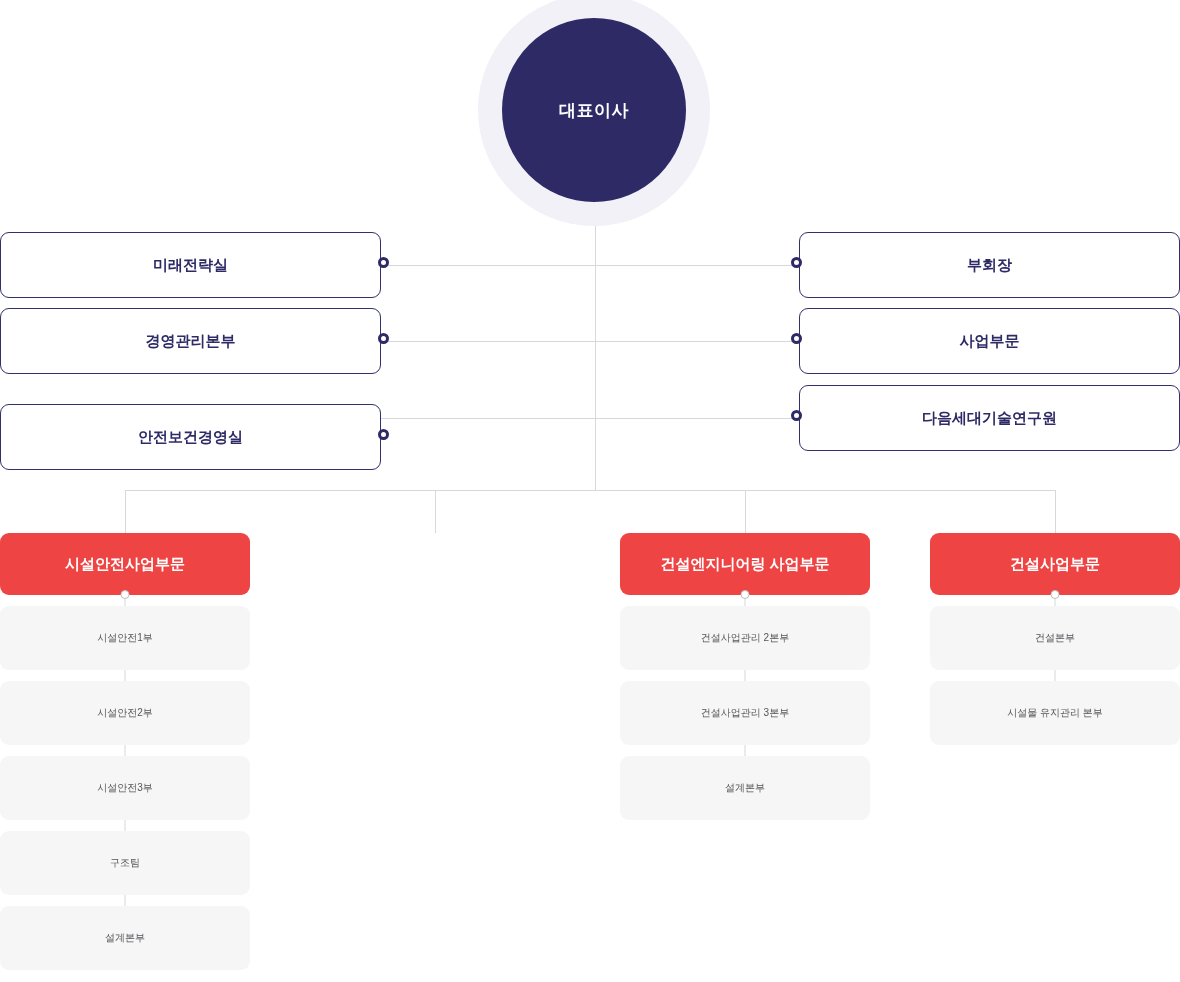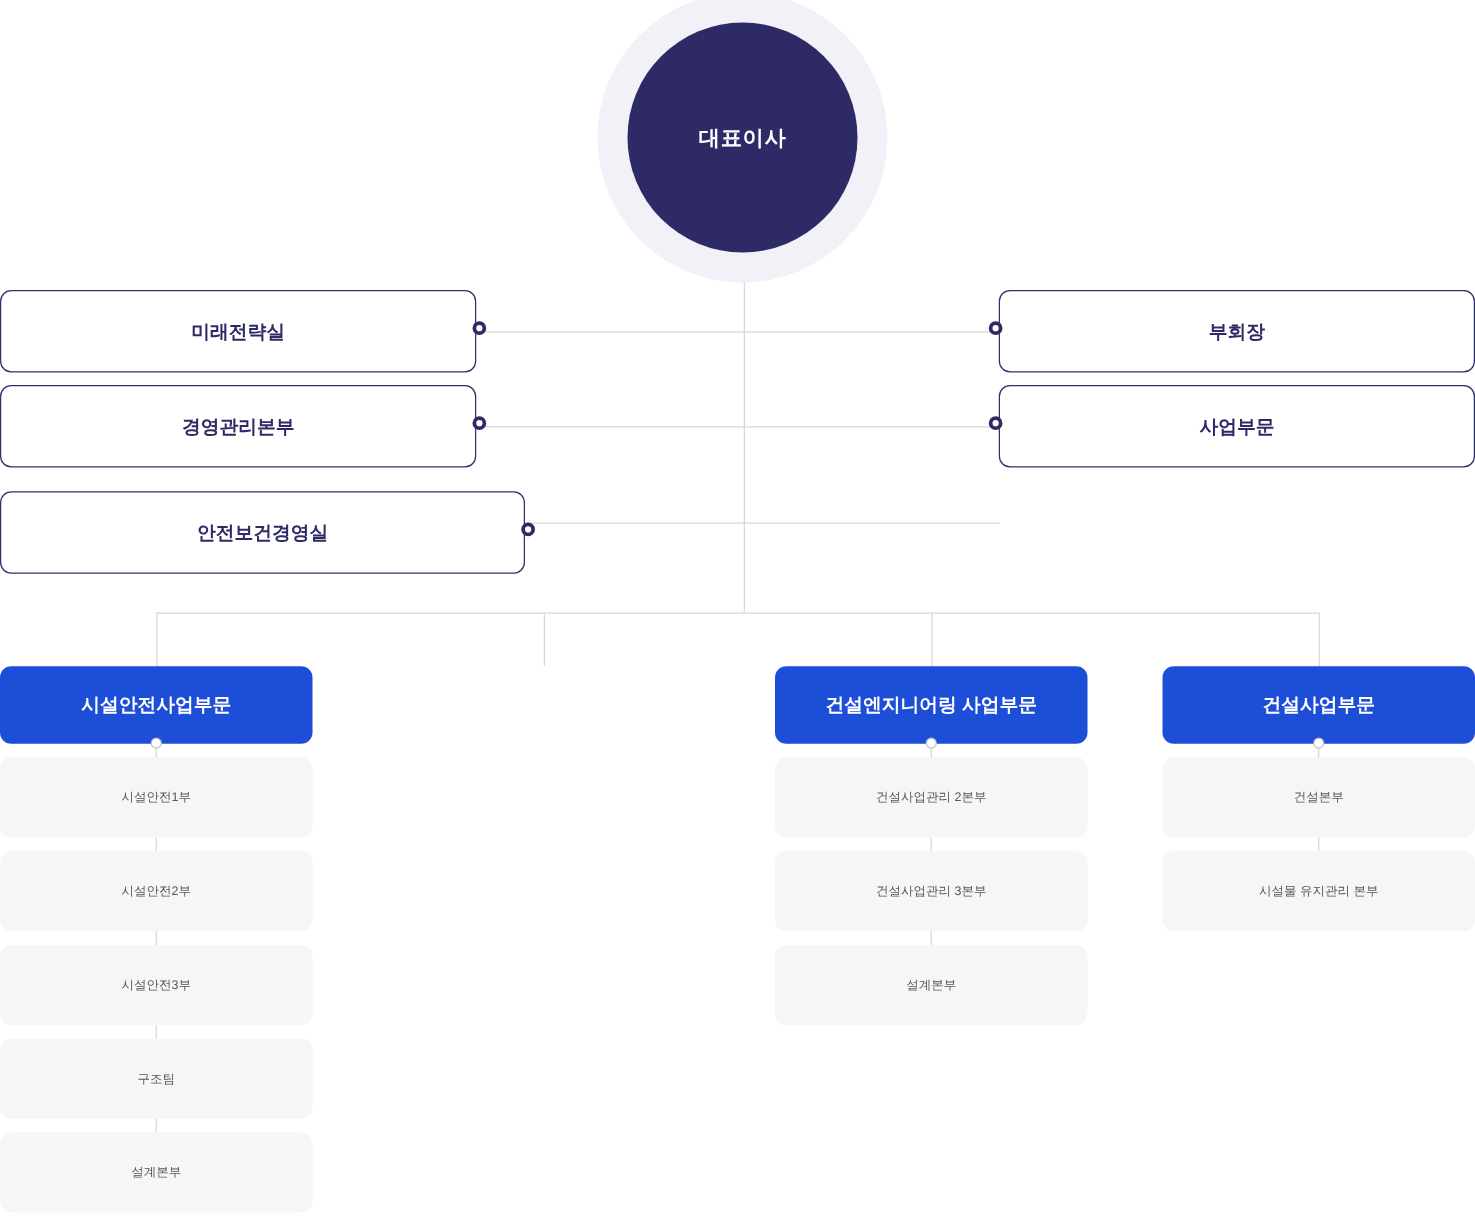--- a/index.html
+++ b/index.html
@@ -65,21 +65,21 @@
     background: #ffffff;
     border: 3px solid #2d2a66;
   }
 
   
   .div-col { position: absolute; width: 250px; }
   .div-head {
     position: relative;
     height: 62px;
     border-radius: 9px;
-    background: #1d4ed8;
+    background: #ef4444;
     display: flex; align-items: center; justify-content: center;
   }
   .div-head-label {
     color: #ffffff;
     font-size: 15px;
     font-weight: bold;
   }
   .dot-white {
     position: absolute;
     left: 50%;
@@ -142,31 +142,35 @@
   </div>
 
   <div class="staff-box" style="left:0px; top:308px; width:381px;">
     <span class="staff-label">경영관리본부</span>
     <span class="dot-navy" style="right:-9px; top:50%; margin-top:-8px;"></span>
   </div>
   <div class="staff-box" style="left:0px; top:232px; width:381px;">
     <span class="staff-label">미래전략실</span>
     <span class="dot-navy" style="right:-9px; top:50%; margin-top:-8px;"></span>
   </div>
-  <div class="staff-box" style="left:0px; top:393px; width:420px;">
+  <div class="staff-box" style="left:0px; top:404px; width:381px;">
     <span class="staff-label">안전보건경영실</span>
     <span class="dot-navy" style="right:-9px; top:50%; margin-top:-8px;"></span>
   </div>
 
   <div class="staff-box" style="left:799px; top:232px; width:381px;text-align:center;">
     <span class="staff-label">부회장</span>
     <span class="dot-navy" style="left:-9px; top:50%; margin-top:-8px;"></span>
   </div>
   <div class="staff-box" style="left:799px; top:308px; width:381px;">
     <span class="staff-label">사업부문</span>
+    <span class="dot-navy" style="left:-9px; top:50%; margin-top:-8px;"></span>
+  </div>
+  <div class="staff-box" style="left:799px; top:385px; width:381px;">
+    <span class="staff-label">다음세대기술연구원</span>
     <span class="dot-navy" style="left:-9px; top:50%; margin-top:-8px;"></span>
   </div>
 
   <div class="div-col" style="left:0px; top:533px;">
     <div class="div-head">
       <span class="div-head-label">시설안전사업부문</span>
       <span class="dot-white"></span>
     </div>
     <div class="sub-item">
       <span class="sub-connector"></span>

